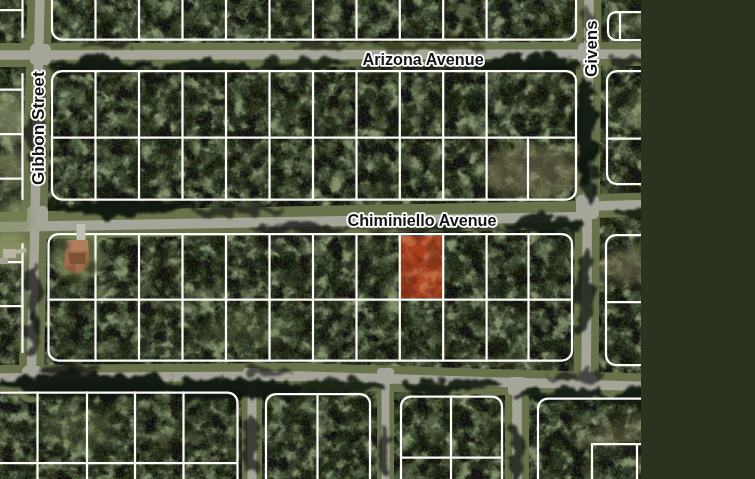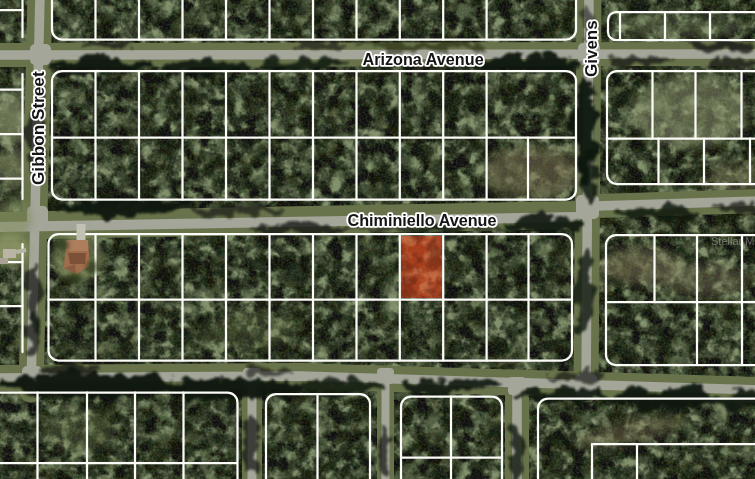--- a/index.html
+++ b/index.html
@@ -1,16 +1,16 @@
 <!DOCTYPE html>
 <html><head>
 <meta charset="utf-8">
 <style>
   html,body{margin:0;padding:0;background:#2a331f;}
-  #map{position:relative;width:755px;height:479px;overflow:hidden;}
+  #map{position:relative;width:641px;height:479px;overflow:hidden;}
   svg{display:block;filter:blur(0.45px);}
   .lbl{font-family:"Liberation Sans",sans-serif;font-weight:bold;fill:#151515;
        stroke:#ffffff;stroke-width:3.6px;paint-order:stroke;stroke-linejoin:round;}
 </style>
 </head>
 <body>
 
 <div id="map">
 <svg width="755" height="479" viewBox="0 0 755 479" xmlns="http://www.w3.org/2000/svg">
 <defs>

